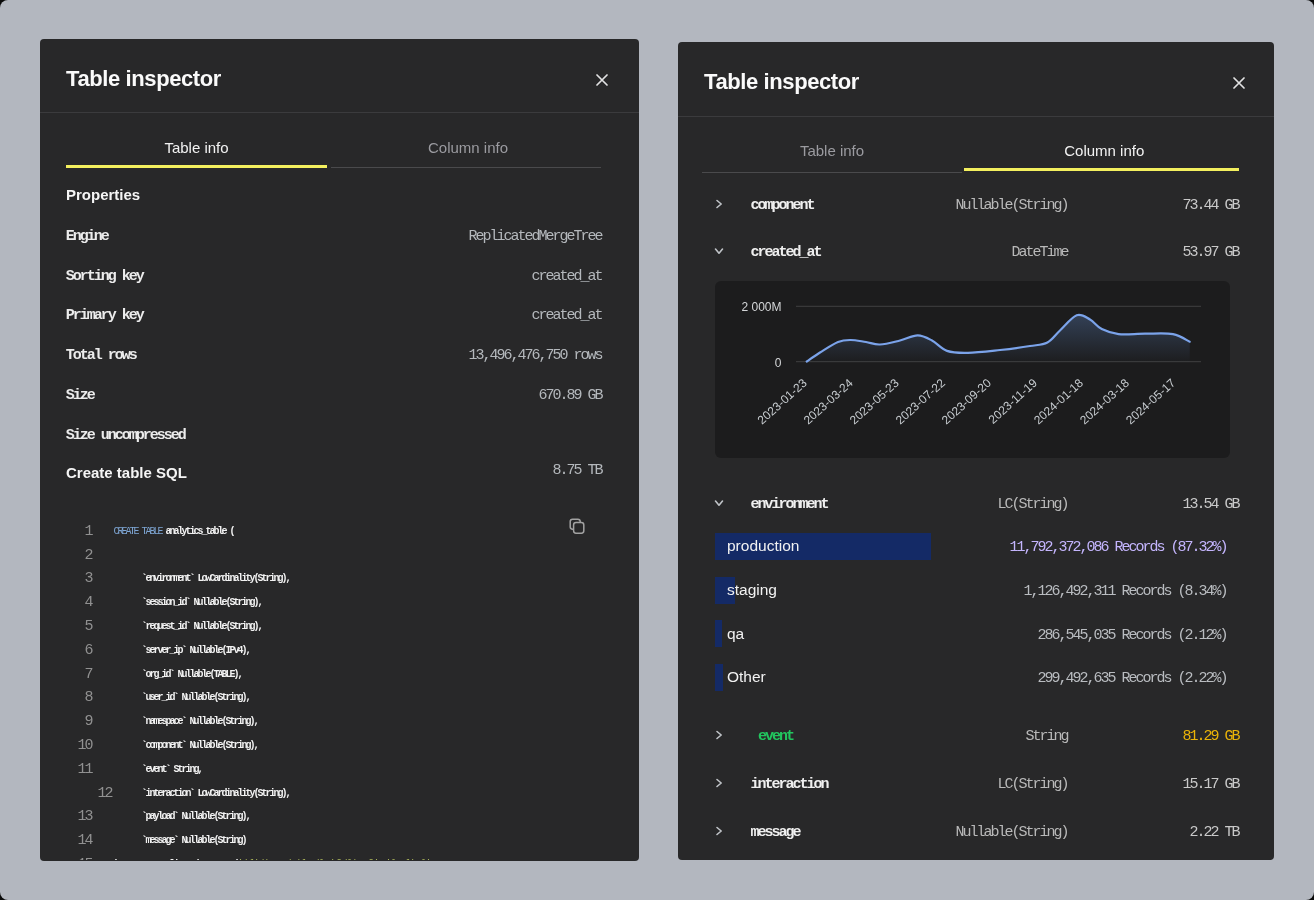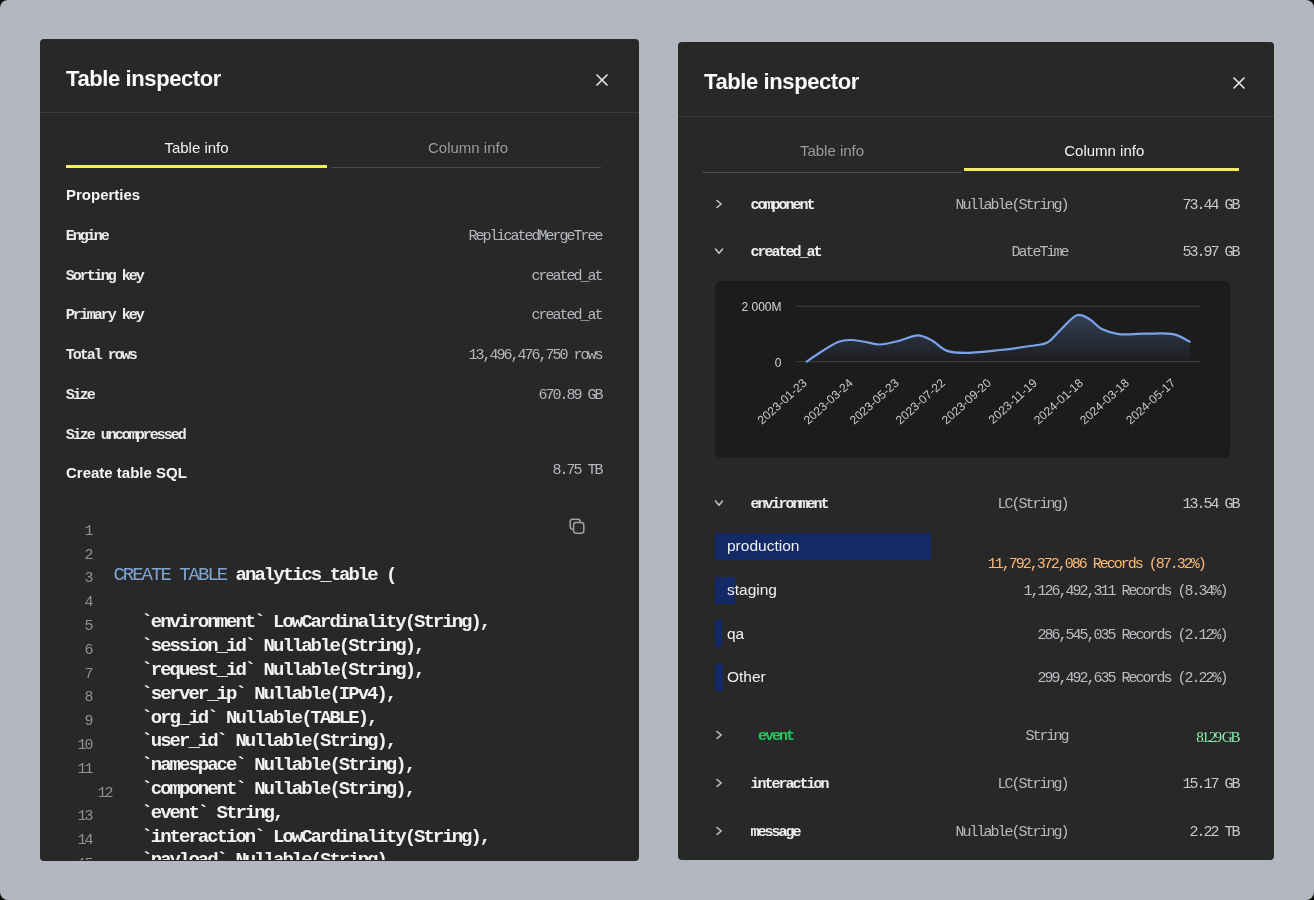--- a/index.html
+++ b/index.html
@@ -8,21 +8,21 @@
   #bg { position:absolute; inset:0; background:#b3b7bf; border-radius:8px; }
   .panel { position:absolute; background:#282829; border-radius:4px; overflow:hidden; }
   .sans { font-family:"Liberation Sans", sans-serif; }
   .mono { font-family:"Liberation Mono", monospace; font-size:15px; letter-spacing:-2.0px; }
   .abs { position:absolute; white-space:pre; }
   .title { font-family:"Liberation Sans", sans-serif; font-size:22px; font-weight:bold; color:#fafafa; letter-spacing:-0.4px; }
   .sect { font-family:"Liberation Sans", sans-serif; font-size:15px; font-weight:bold; color:#f5f5f5; }
   .tabtxt { font-family:"Liberation Sans", sans-serif; font-size:15px; }
   .lbl { color:#ececec; font-weight:bold; }
   .val { color:#b4b8bc; text-align:right; }
-  .code { font-family:"Liberation Mono", monospace; font-size:19px; letter-spacing:-2.0px; line-height:23.8px; white-space:pre; color:#f2f2f2; font-weight:bold;margin-top:44px; }
+  .code { font-family:"Liberation Mono", monospace; font-size:10px; letter-spacing:-2.0px; line-height:23.8px; white-space:pre; color:#f2f2f2; font-weight:bold; }
   .kw { color:#7ea6d4; font-weight:normal; }
   .str { color:#a8b259; font-weight:normal; }
   .lnum { font-family:"Liberation Mono", monospace; font-size:15px; letter-spacing:-2.0px; line-height:23.8px; color:#919191; font-weight:normal; text-align:right; }
 </style>
 </head>
 <body>
 <div id="stage">
   <div id="bg"></div>
 
   <div class="panel" style="left:39.5px; top:39px; width:599px; height:821.5px;">
@@ -151,38 +151,38 @@
           <path d="M1.5 2 L5 6.2 L8.5 2" fill="none" stroke="#c0c4c8" stroke-width="1.6" stroke-linecap="round" stroke-linejoin="round"></path>
         </svg>
         <div class="abs mono" style="left:72.4px; top:453.90000000000003px; line-height:18px; font-weight:bold; color:#efefef;">environment</div>
         <div class="abs mono" style="left:189px; top:453.90000000000003px; width:200.5px; line-height:18px; text-align:right; color:#b9b9b9;">LC(String)</div>
         <div class="abs mono" style="left:360px; top:453.90000000000003px; width:200.5px; line-height:18px; text-align:right; color:#c9c9c9;">13.54 GB</div>
         <svg class="abs" style="left:37px; top:687.9px;" width="8" height="10" viewBox="0 0 8 10">
           <path d="M2 1.5 L6.2 5 L2 8.5" fill="none" stroke="#c0c4c8" stroke-width="1.6" stroke-linecap="round" stroke-linejoin="round"></path>
         </svg>
         <div class="abs mono" style="left:80px; top:686px; line-height:18px; font-weight:bold; color:#22c55e;">event</div>
         <div class="abs mono" style="left:189px; top:686px; width:200.5px; line-height:18px; text-align:right; color:#b9b9b9;">String</div>
-        <div class="abs mono" style="left:360px; top:686px; width:200.5px; line-height:18px; text-align:right; color:#86efac;font-family:Liberation Serif, serif;">81.29 GB</div>
+        <div class="abs mono" style="left:360px; top:686px; width:200.5px; line-height:18px; text-align:right; color:#eab308;">81.29 GB</div>
         <svg class="abs" style="left:37px; top:735.9px;" width="8" height="10" viewBox="0 0 8 10">
           <path d="M2 1.5 L6.2 5 L2 8.5" fill="none" stroke="#c0c4c8" stroke-width="1.6" stroke-linecap="round" stroke-linejoin="round"></path>
         </svg>
         <div class="abs mono" style="left:72.4px; top:734px; line-height:18px; font-weight:bold; color:#efefef;">interaction</div>
         <div class="abs mono" style="left:189px; top:734px; width:200.5px; line-height:18px; text-align:right; color:#b9b9b9;">LC(String)</div>
         <div class="abs mono" style="left:360px; top:734px; width:200.5px; line-height:18px; text-align:right; color:#c9c9c9;">15.17 GB</div>
         <svg class="abs" style="left:37px; top:783.9px;" width="8" height="10" viewBox="0 0 8 10">
           <path d="M2 1.5 L6.2 5 L2 8.5" fill="none" stroke="#c0c4c8" stroke-width="1.6" stroke-linecap="round" stroke-linejoin="round"></path>
         </svg>
         <div class="abs mono" style="left:72.4px; top:782px; line-height:18px; font-weight:bold; color:#efefef;">message</div>
         <div class="abs mono" style="left:189px; top:782px; width:200.5px; line-height:18px; text-align:right; color:#b9b9b9;">Nullable(String)</div>
         <div class="abs mono" style="left:360px; top:782px; width:200.5px; line-height:18px; text-align:right; color:#c9c9c9;">2.22 TB</div>
       </div>
     <div id="envrows">
         <div class="abs" style="left:37px; top:490.5px; width:216.4px; height:27px; background:#142a66;"></div>
         <div class="abs sans" style="left:49px; top:495px; line-height:18px; font-size:15.5px; color:#f2f2f2;">production</div>
-        <div class="abs mono" style="left:288px; top:497.1px; width:260.5px; line-height:18px; text-align:center; color:#fdba74;margin-top:17px;">11,792,372,086 Records (87.32%)</div>
+        <div class="abs mono" style="left:288px; top:497.1px; width:260.5px; line-height:18px; text-align:right; color:#c4b5fd;">11,792,372,086 Records (87.32%)</div>
         <div class="abs" style="left:37px; top:534.5px; width:20.4px; height:27px; background:#142a66;"></div>
         <div class="abs sans" style="left:49px; top:539px; line-height:18px; font-size:15.5px; color:#f2f2f2;">staging</div>
         <div class="abs mono" style="left:288px; top:541.1px; width:260.5px; line-height:18px; text-align:right; color:#b9bcc0;">1,126,492,311 Records (8.34%)</div>
         <div class="abs" style="left:37px; top:578px; width:6.6px; height:27px; background:#142a66;"></div>
         <div class="abs sans" style="left:49px; top:582.5px; line-height:18px; font-size:15.5px; color:#f2f2f2;">qa</div>
         <div class="abs mono" style="left:288px; top:584.6px; width:260.5px; line-height:18px; text-align:right; color:#b9bcc0;">286,545,035 Records (2.12%)</div>
         <div class="abs" style="left:37px; top:621.8px; width:7.6px; height:27px; background:#142a66;"></div>
         <div class="abs sans" style="left:49px; top:626.3px; line-height:18px; font-size:15.5px; color:#f2f2f2;">Other</div>
         <div class="abs mono" style="left:288px; top:628.4px; width:260.5px; line-height:18px; text-align:right; color:#b9bcc0;">299,492,635 Records (2.22%)</div>
       </div>

